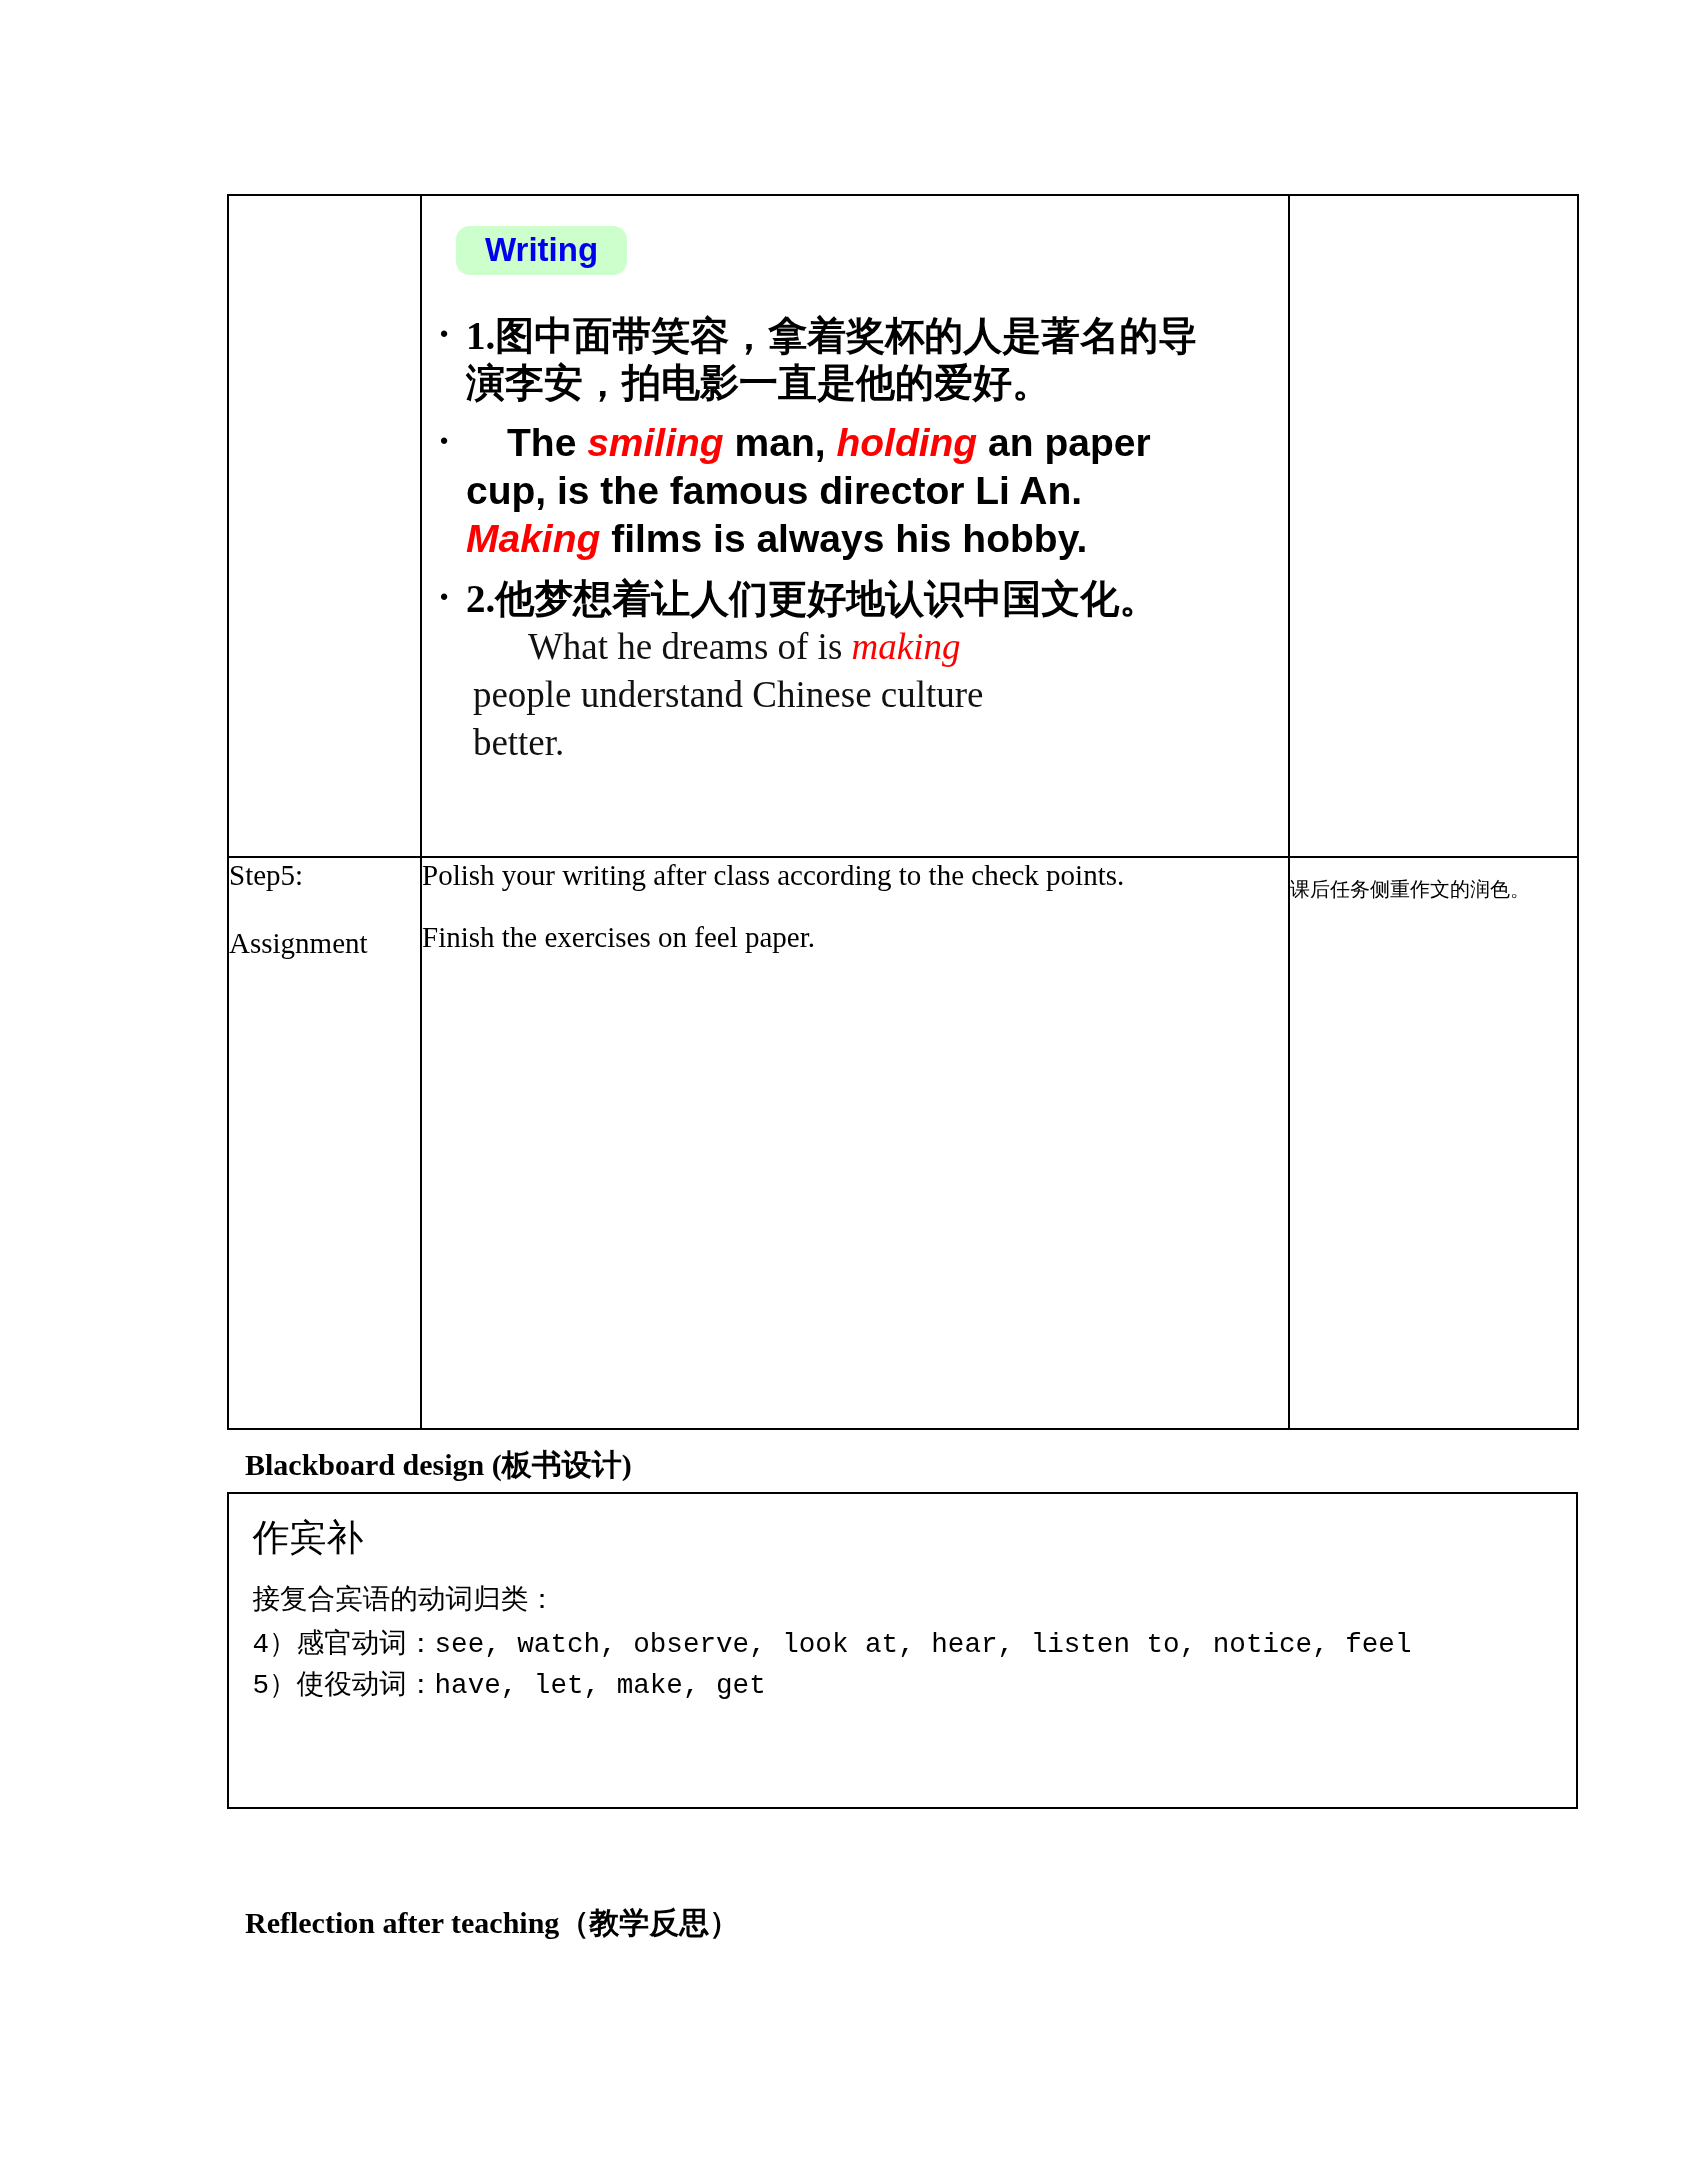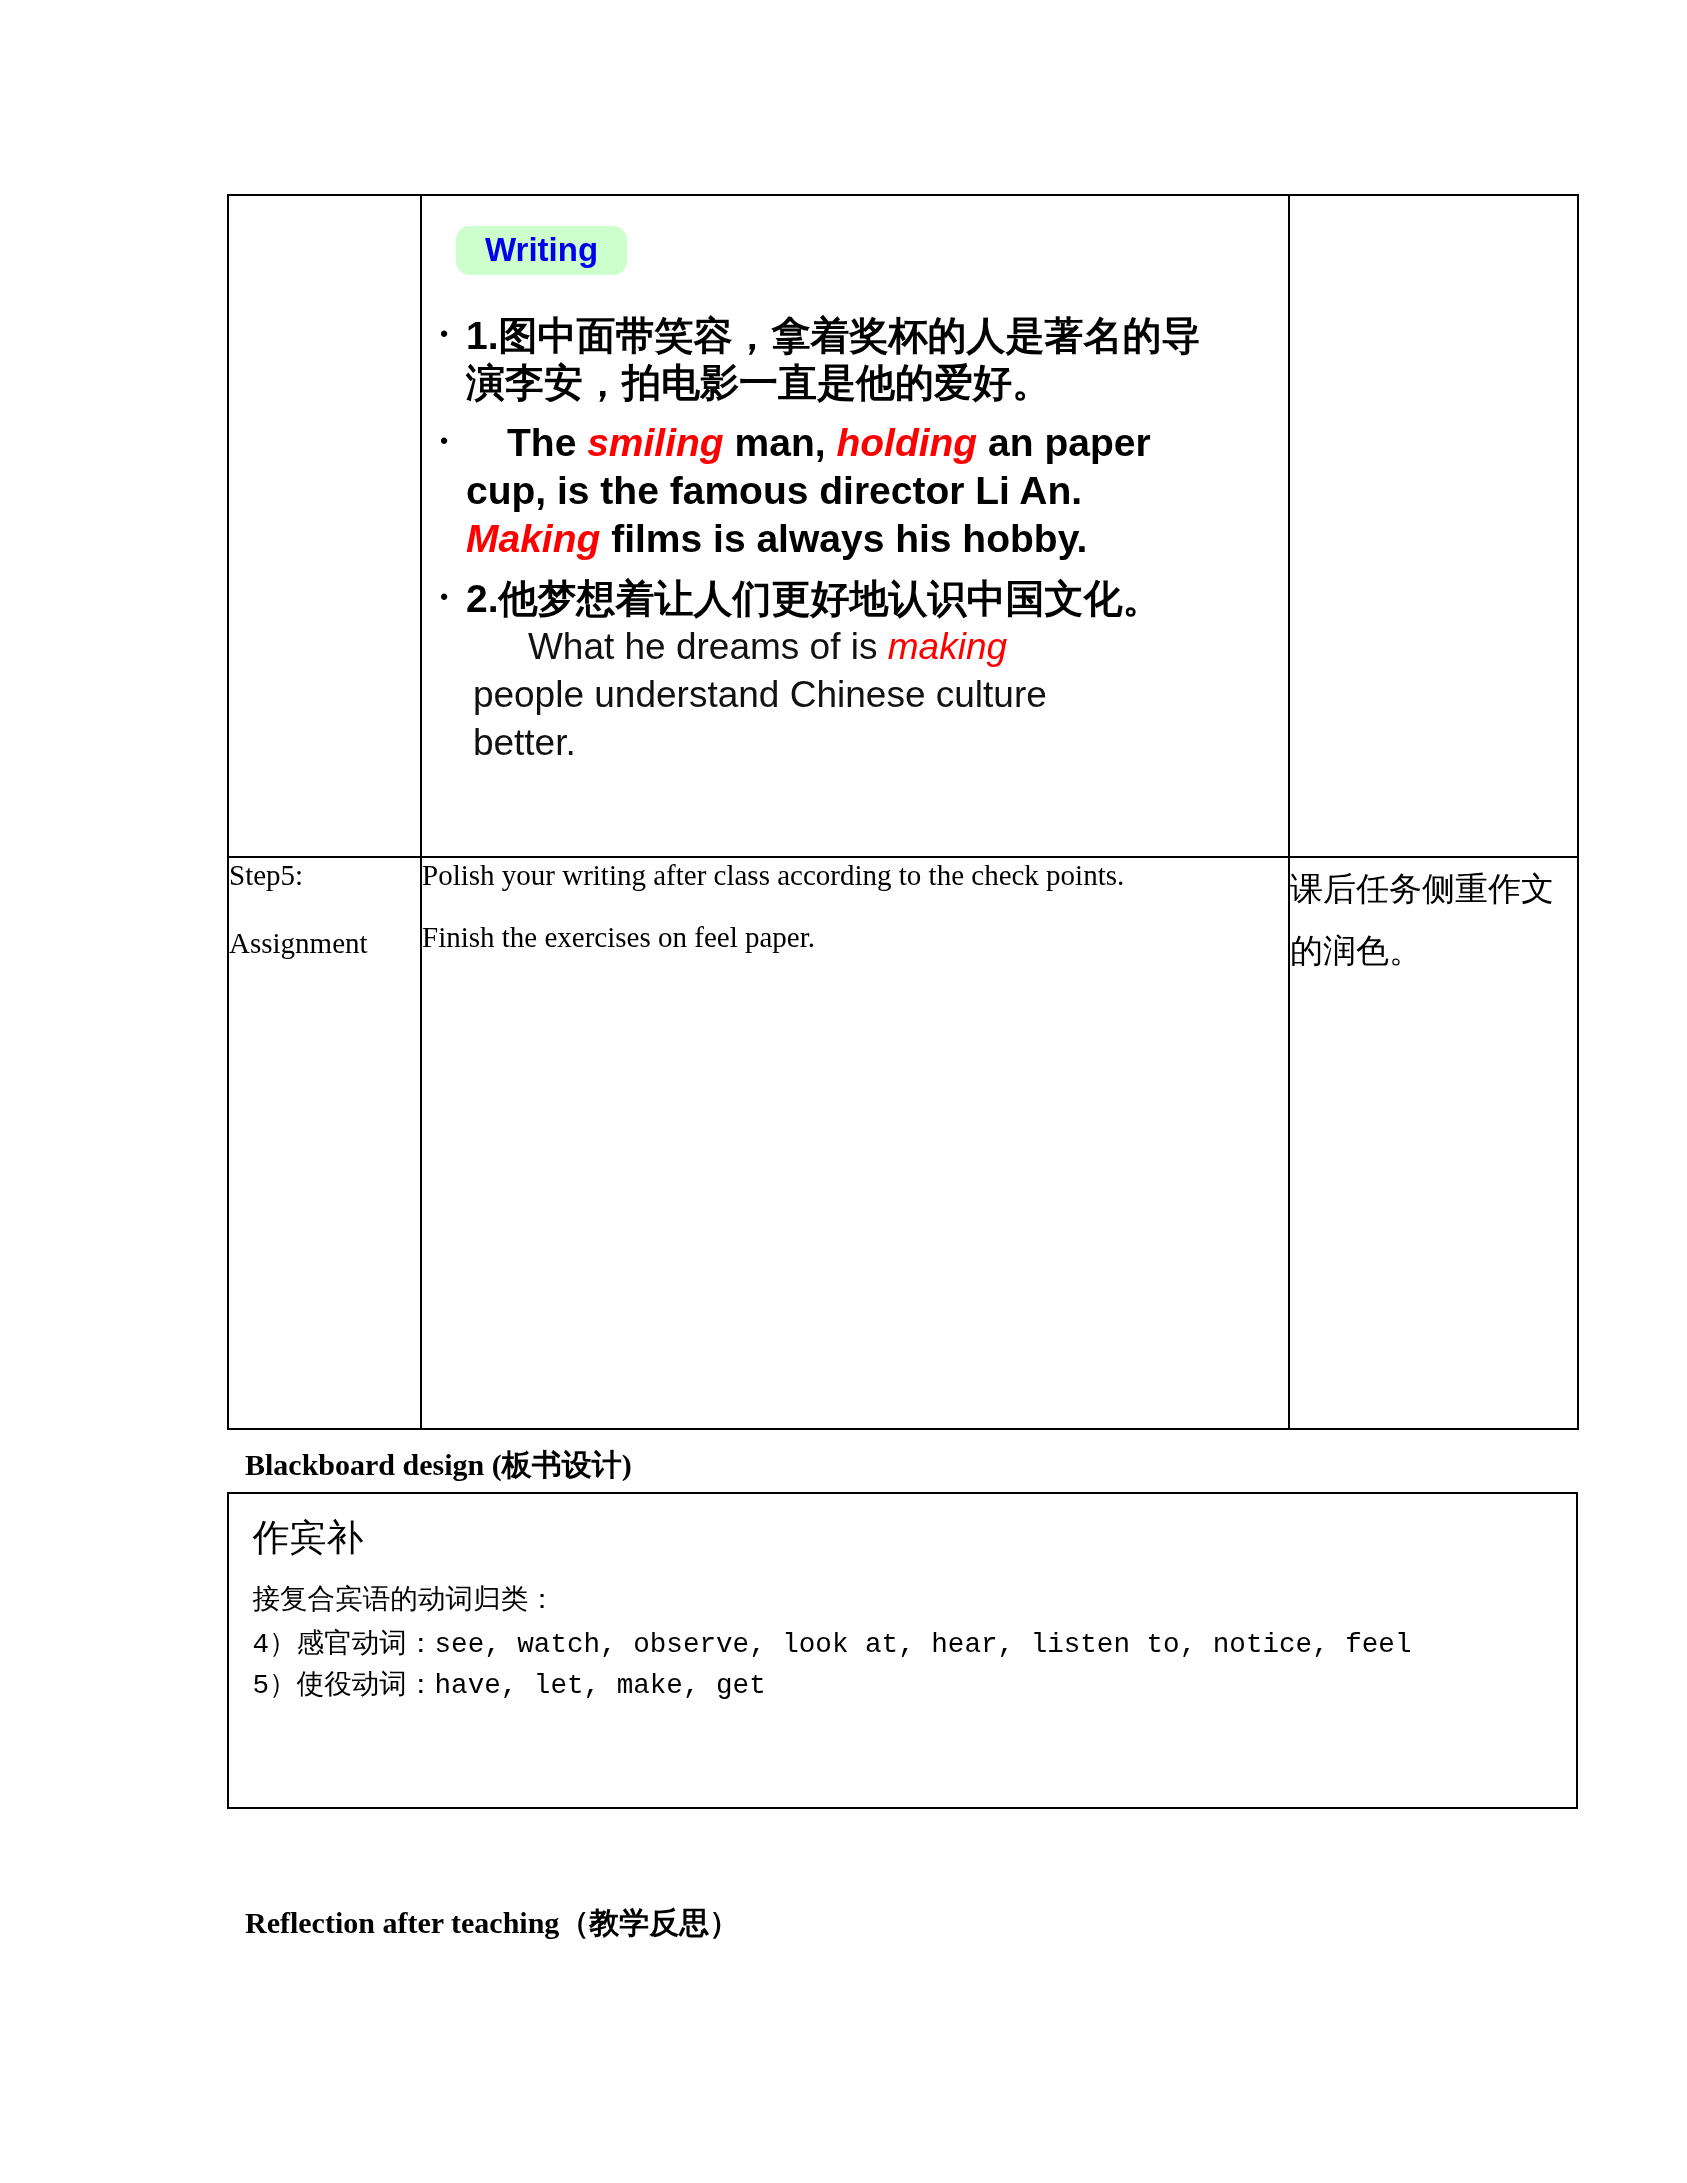--- a/index.html
+++ b/index.html
@@ -45,40 +45,40 @@
     font-family:"Liberation Sans", sans-serif;
     font-weight:bold;
   }
   .bullet { display:flex; margin:0 0 12.4px 18px; }
   .bullet .marker {
     flex:0 0 26px; width:26px;
     font-size:23.4px; line-height:45px;
     font-weight:normal;
   }
   .bullet .btext { flex:1 1 auto; min-width:0; }
-  .cn { font-size:39px; line-height:47px; }
+  .cn { font-size:39px; line-height:47px;font-family:Liberation Serif, serif; }
   .en { font-size:39px; line-height:48px; }
   .nowrap-clip { white-space:nowrap; overflow:hidden; }
   .indent1 { text-indent:41px; }
   .red { color:var(--accent-red, #ff0000); font-style:italic; }
   .answer {
     font-weight:normal;
     font-size:37px;
     line-height:48px;
     margin:1.4px 0 0 6.9px;
     color:#111;
   }
   .answer .answer-first { text-indent:55px; white-space:nowrap; overflow:hidden; }
 
   
   .step-cell { padding:81px 5.5px 0 16.5px; font-size:29px; line-height:34px; }
   .step-cell .line { margin-bottom:34px; }
   .assign-cell { padding:66px 20.7px 0 13.8px; font-size:29px; line-height:34px; }
   .assign-cell .line { margin-bottom:27.6px; }
-  .note-cell { padding:25px 12.4px 0 13.8px; font-size:33px; line-height:62px; }
+  .note-cell { padding:25px 12.4px 0 13.8px; font-size:20px; line-height:62px; }
 
   
   .section-heading {
     margin:16.5px 0 0 18px;
     font-weight:bold;
     font-size:30px;
     line-height:36px;
   }
   .bb-box {
     margin-top:9.6px;

